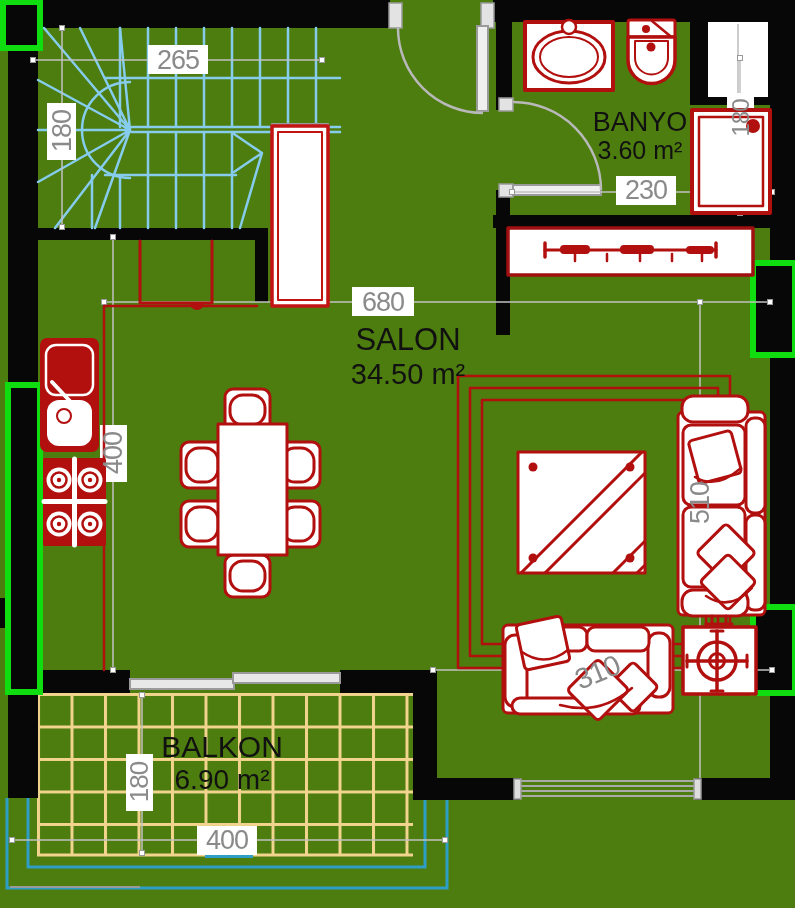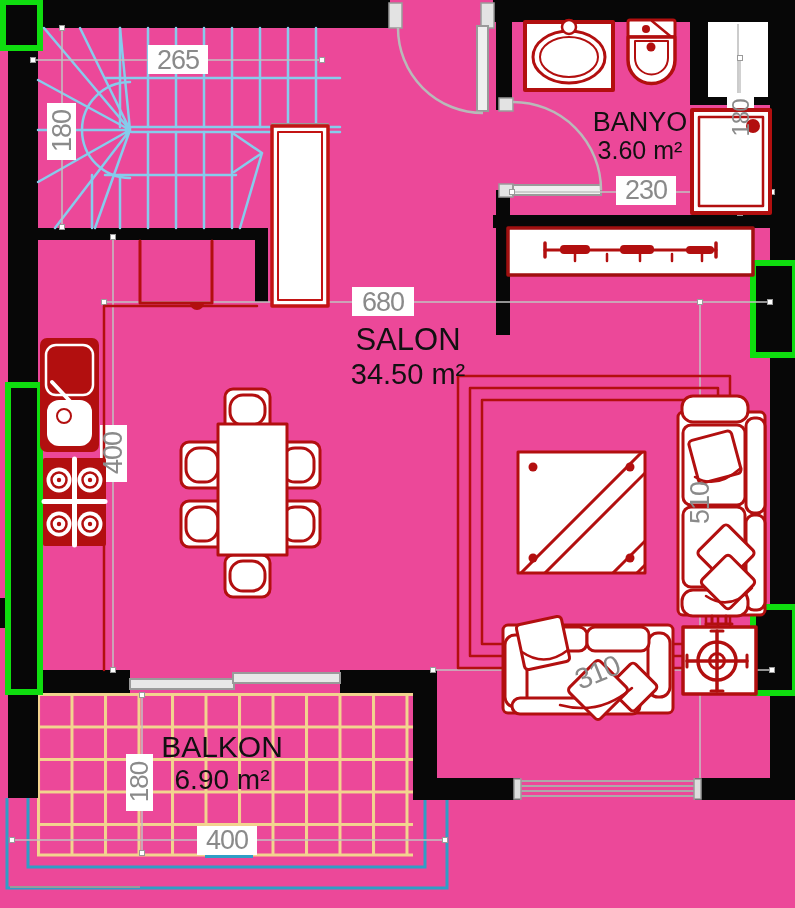--- a/index.html
+++ b/index.html
@@ -1,21 +1,21 @@
 <!DOCTYPE html>
 <html><head>
 <meta charset="utf-8">
 <style>
   :root{
     --wall:#070707; --red:#b20f0f; --red2:#c31414; --cyan:#86ccec;
     --green:#0fdd0f; --tan:#f2d48e; --blue:#2f9ec6; --gray:#b9b9b9;
     --dimtext:#8a8a8a; --dimline:#c2c2c2;
   }
   html,body{margin:0;padding:0;background:#fff;}
-  #stage{width:795px;height:908px;position:relative;background:#ec4899;overflow:hidden;}
+  #stage{width:795px;height:908px;position:relative;background:#4d7c0f;overflow:hidden;}
   svg{display:block;}
   text{font-family:"Liberation Sans","DejaVu Sans",sans-serif;}
   .dim{fill:var(--dimtext);letter-spacing:-1px;}
   .room{fill:#111;letter-spacing:0px;}
 </style>
 </head>
 <body>
 
 <div id="stage">
 <svg width="795" height="908" viewBox="0 0 795 908">

